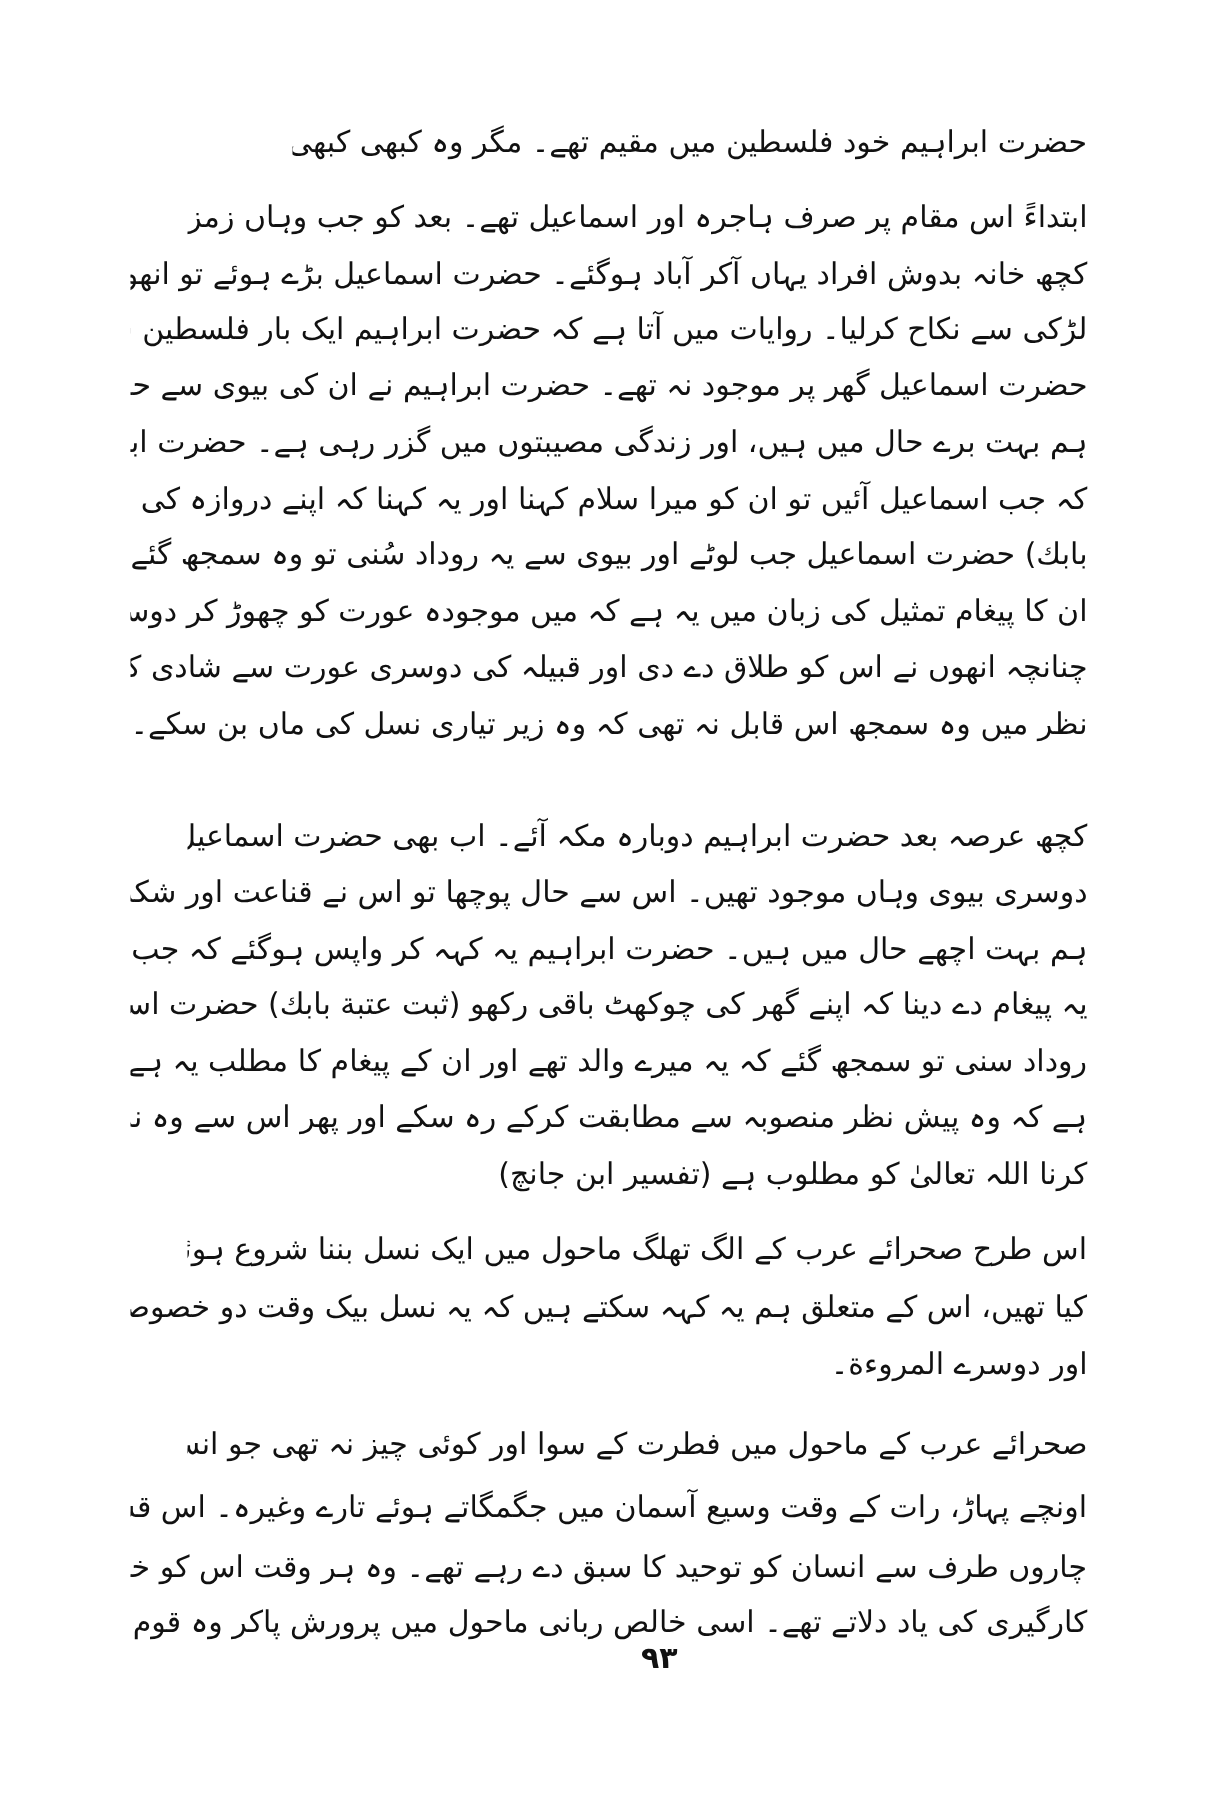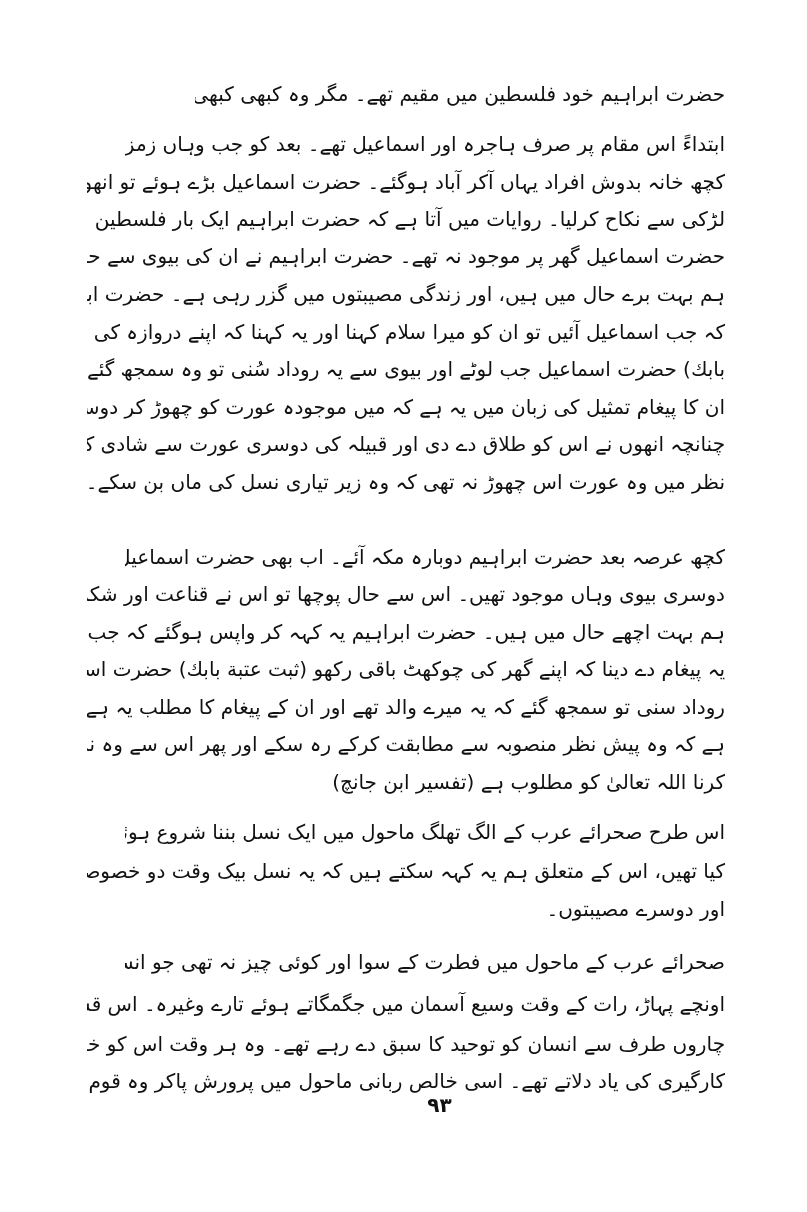--- a/index.html
+++ b/index.html
@@ -65,34 +65,34 @@
 
   <div class="line indent" style="top:125px;">ابتداءً اس مقام پر صرف ہاجرہ اور اسماعیل تھے۔ بعد کو جب وہاں زمزم کا پانی نکل آیا تو قبیلہ جرہم کے</div>
   <div class="line" style="top:163px;">کچھ خانہ بدوش افراد یہاں آکر آباد ہوگئے۔ حضرت اسماعیل بڑے ہوئے تو انھوں نے قبیلہ جرہم کی ایک</div>
   <div class="line" style="top:200px;">لڑکی سے نکاح کرلیا۔ روایات میں آتا ہے کہ حضرت ابراہیم ایک بار فلسطین سے چل کر مکہ پہنچے تو اس وقت</div>
   <div class="line" style="top:237px;">حضرت اسماعیل گھر پر موجود نہ تھے۔ حضرت ابراہیم نے ان کی بیوی سے حال دریافت کیا۔ بیوی نے کہا کہ</div>
   <div class="line" style="top:275px;">ہم بہت برے حال میں ہیں، اور زندگی مصیبتوں میں گزر رہی ہے۔ حضرت ابراہیم یہ کہہ کر واپس ہوگئے</div>
   <div class="line" style="top:313px;">کہ جب اسماعیل آئیں تو ان کو میرا سلام کہنا اور یہ کہنا کہ اپنے دروازہ کی چوکھٹ بدل دو (غیّر عتبة</div>
   <div class="line" style="top:350px;">بابك) حضرت اسماعیل جب لوٹے اور بیوی سے یہ روداد سُنی تو وہ سمجھ گئے کہ یہ میرے والد تھے اور</div>
   <div class="line" style="top:388px;">ان کا پیغام تمثیل کی زبان میں یہ ہے کہ میں موجودہ عورت کو چھوڑ کر دوسری عورت سے رشتہ کرلوں۔</div>
   <div class="line" style="top:425px;">چنانچہ انھوں نے اس کو طلاق دے دی اور قبیلہ کی دوسری عورت سے شادی کرلی۔ حضرت ابراہیم کی</div>
-  <div class="line" style="top:463px;">نظر میں وہ عورت اس چھوڑ نہ تھی کہ وہ زیر تیاری نسل کی ماں بن سکے۔</div>
+  <div class="line" style="top:463px;">نظر میں وہ سمجھ اس قابل نہ تھی کہ وہ زیر تیاری نسل کی ماں بن سکے۔</div>
   <div class="line last" style="top:500px;"></div>
 
   <div class="line indent" style="top:538px;">کچھ عرصہ بعد حضرت ابراہیم دوبارہ مکہ آئے۔ اب بھی حضرت اسماعیل گھر پر نہ تھے۔ البتہ ان کی</div>
   <div class="line" style="top:575px;">دوسری بیوی وہاں موجود تھیں۔ اس سے حال پوچھا تو اس نے قناعت اور شکر کی باتیں کیں اور کہا کہ</div>
   <div class="line" style="top:613px;">ہم بہت اچھے حال میں ہیں۔ حضرت ابراہیم یہ کہہ کر واپس ہوگئے کہ جب اسماعیل آئیں تو ان سے میرا سلام کہنا اور</div>
   <div class="line" style="top:650px;">یہ پیغام دے دینا کہ اپنے گھر کی چوکھٹ باقی رکھو (ثبت عتبة بابك) حضرت اسماعیل جب واپس آئے اور</div>
   <div class="line" style="top:688px;">روداد سنی تو سمجھ گئے کہ یہ میرے والد تھے اور ان کے پیغام کا مطلب یہ ہے کہ اس عورت کے اندر یہ صلاحیت</div>
   <div class="line" style="top:725px;">ہے کہ وہ پیش نظر منصوبہ سے مطابقت کرکے رہ سکے اور پھر اس سے وہ نسل تیار ہو جس کا یہاں تیار</div>
   <div class="line last" style="top:763px;">کرنا اللہ تعالیٰ کو مطلوب ہے (تفسیر ابن جانچ)</div>
 
   <div class="line indent" style="top:813px;">اس طرح صحرائے عرب کے الگ تھلگ ماحول میں ایک نسل بننا شروع ہوئی۔ اس نسل کی خصوصیات</div>
   <div class="line" style="top:852px;">کیا تھیں، اس کے متعلق ہم یہ کہہ سکتے ہیں کہ یہ نسل بیک وقت دو خصوصیات کی حامل تھی۔ ایک الفطرة</div>
-  <div class="line last" style="top:890px;">اور دوسرے مصیبتوں۔</div>
+  <div class="line last" style="top:890px;">اور دوسرے المروءة۔</div>
 
   <div class="line indent" style="top:943px;">صحرائے عرب کے ماحول میں فطرت کے سوا اور کوئی چیز نہ تھی جو انسان کو متاثر کرے۔ کھلے بیابان،</div>
   <div class="line" style="top:985px;">اونچے پہاڑ، رات کے وقت وسیع آسمان میں جگمگاتے ہوئے تارے وغیرہ۔ اس قسم کے قدرتی مناظر</div>
   <div class="line" style="top:1025px;">چاروں طرف سے انسان کو توحید کا سبق دے رہے تھے۔ وہ ہر وقت اس کو خدا کی عظمت اور</div>
   <div class="line" style="top:1062px;">کارگیری کی یاد دلاتے تھے۔ اسی خالص ربانی ماحول میں پرورش پاکر وہ قوم تیار ہوئی جو حضرت ابراہیم</div>
 
   <div class="page-number">۹۳</div>
 
 </div>
 

